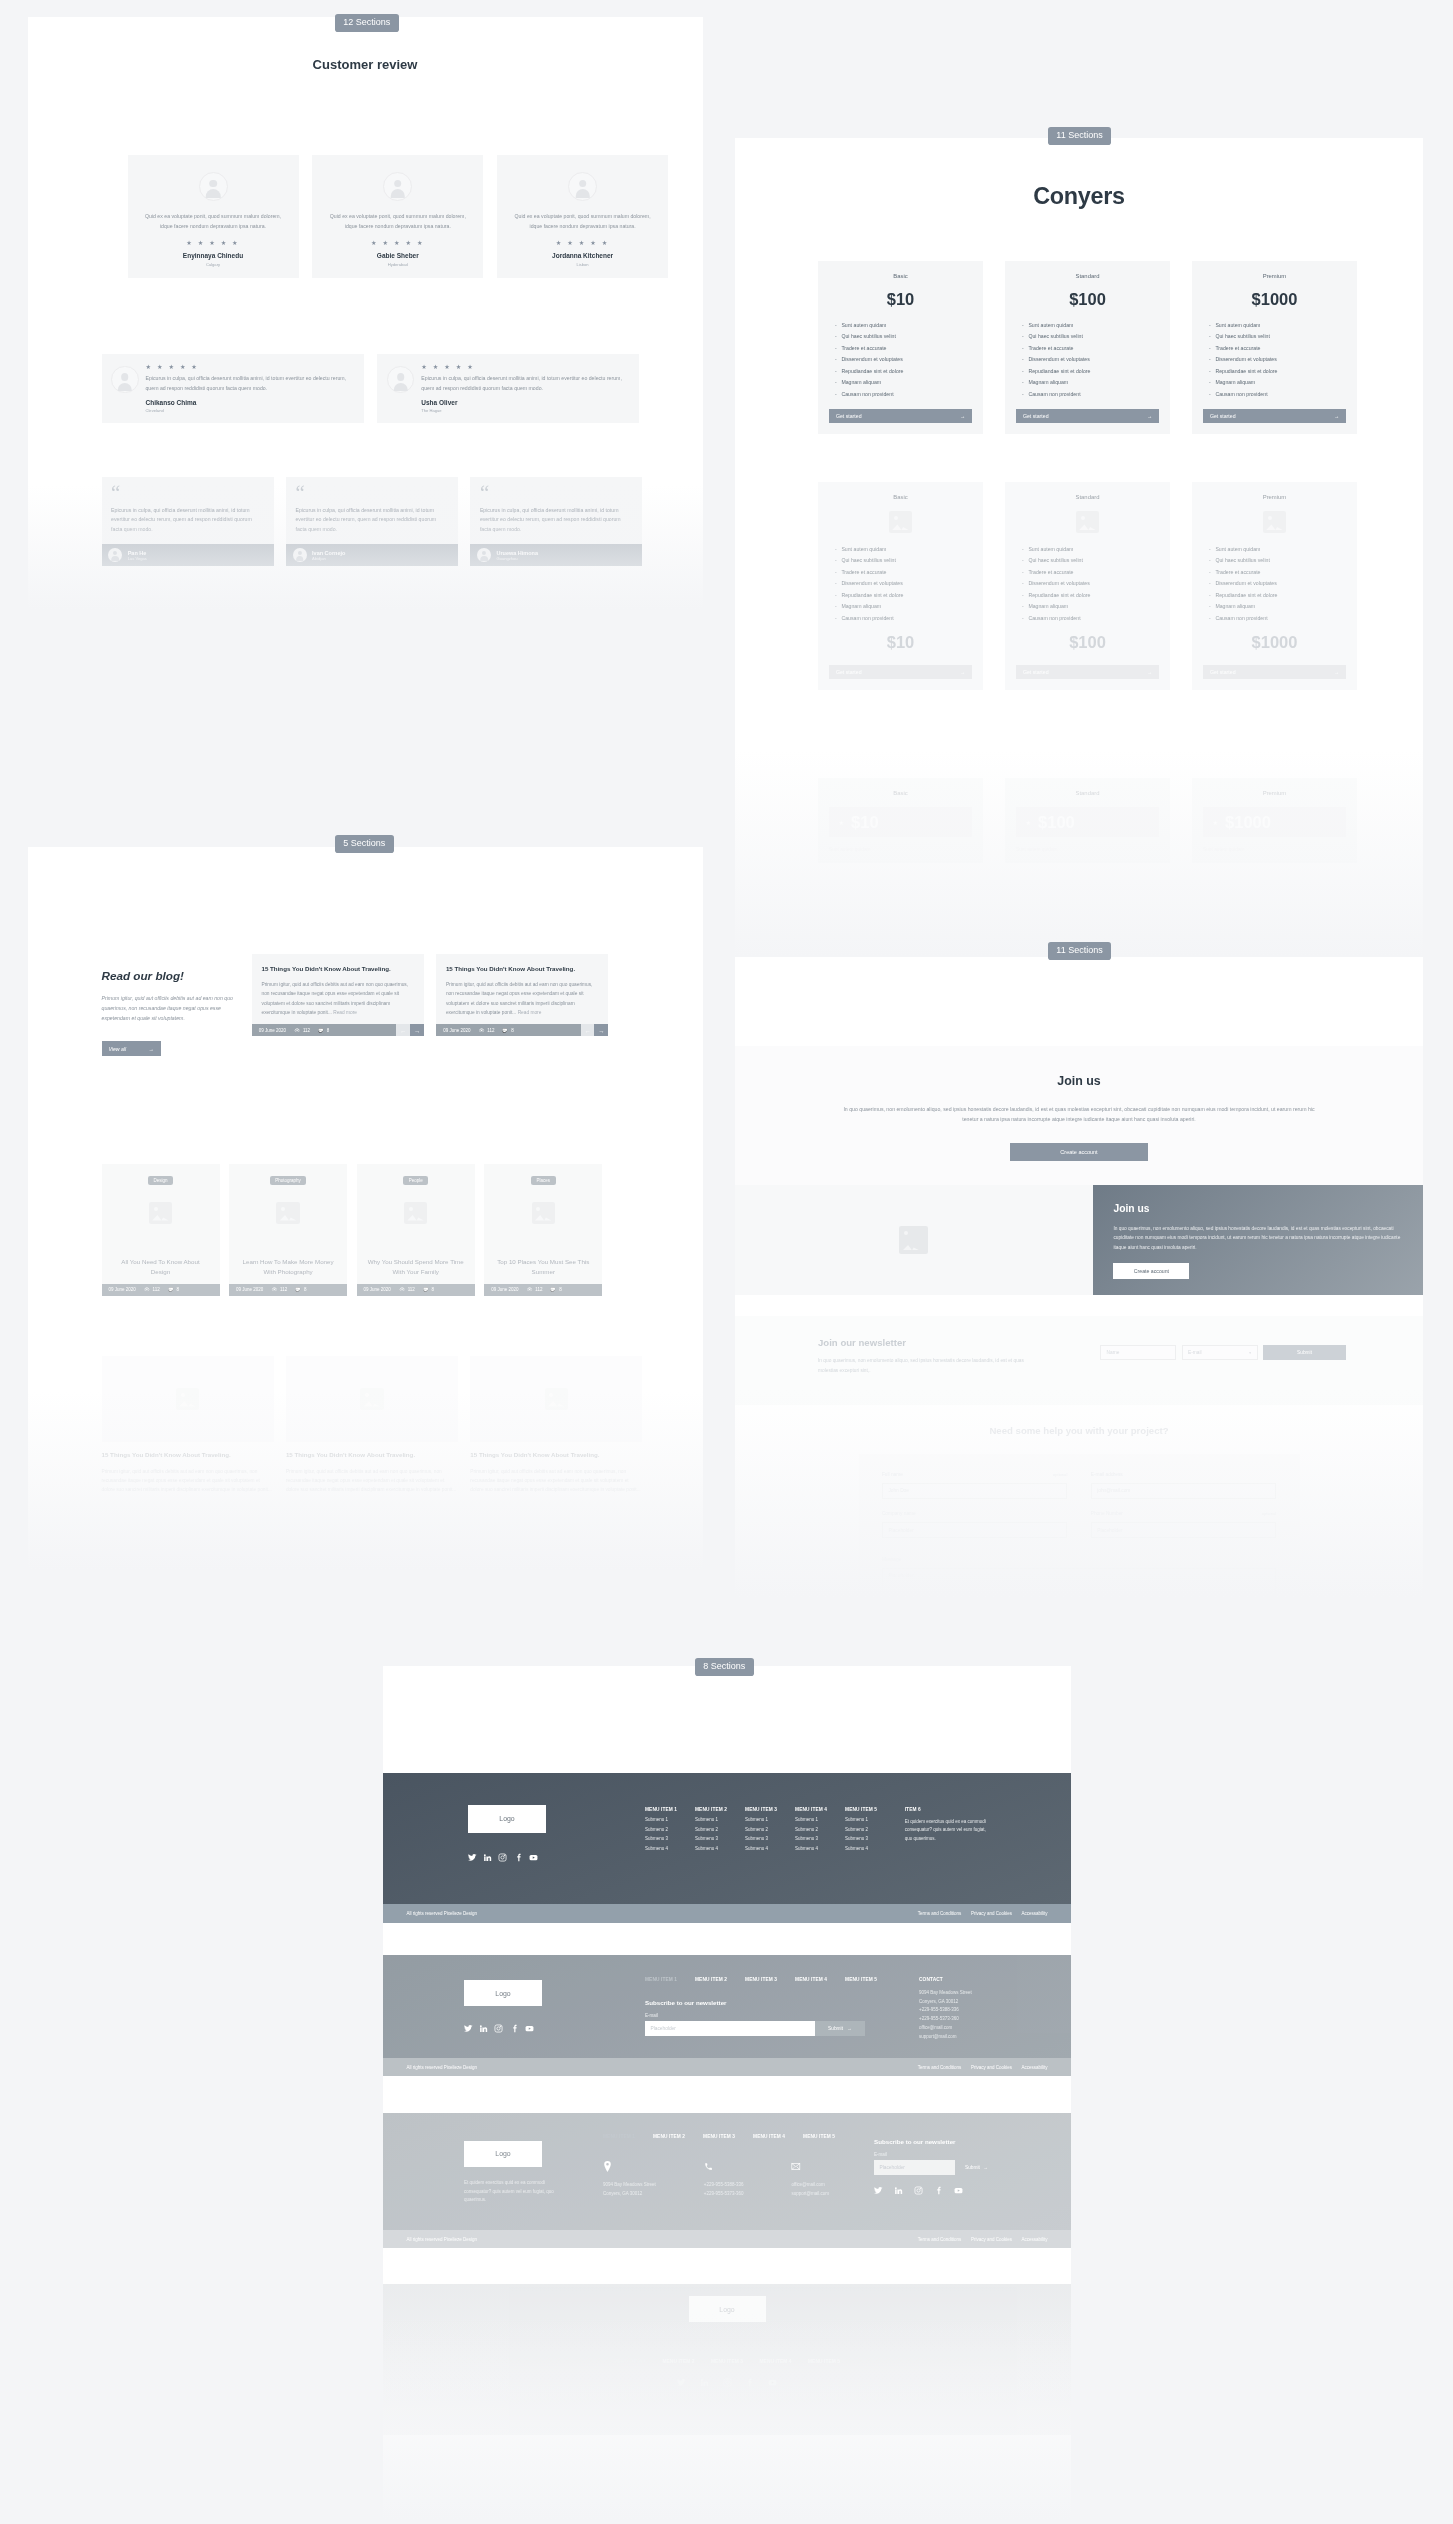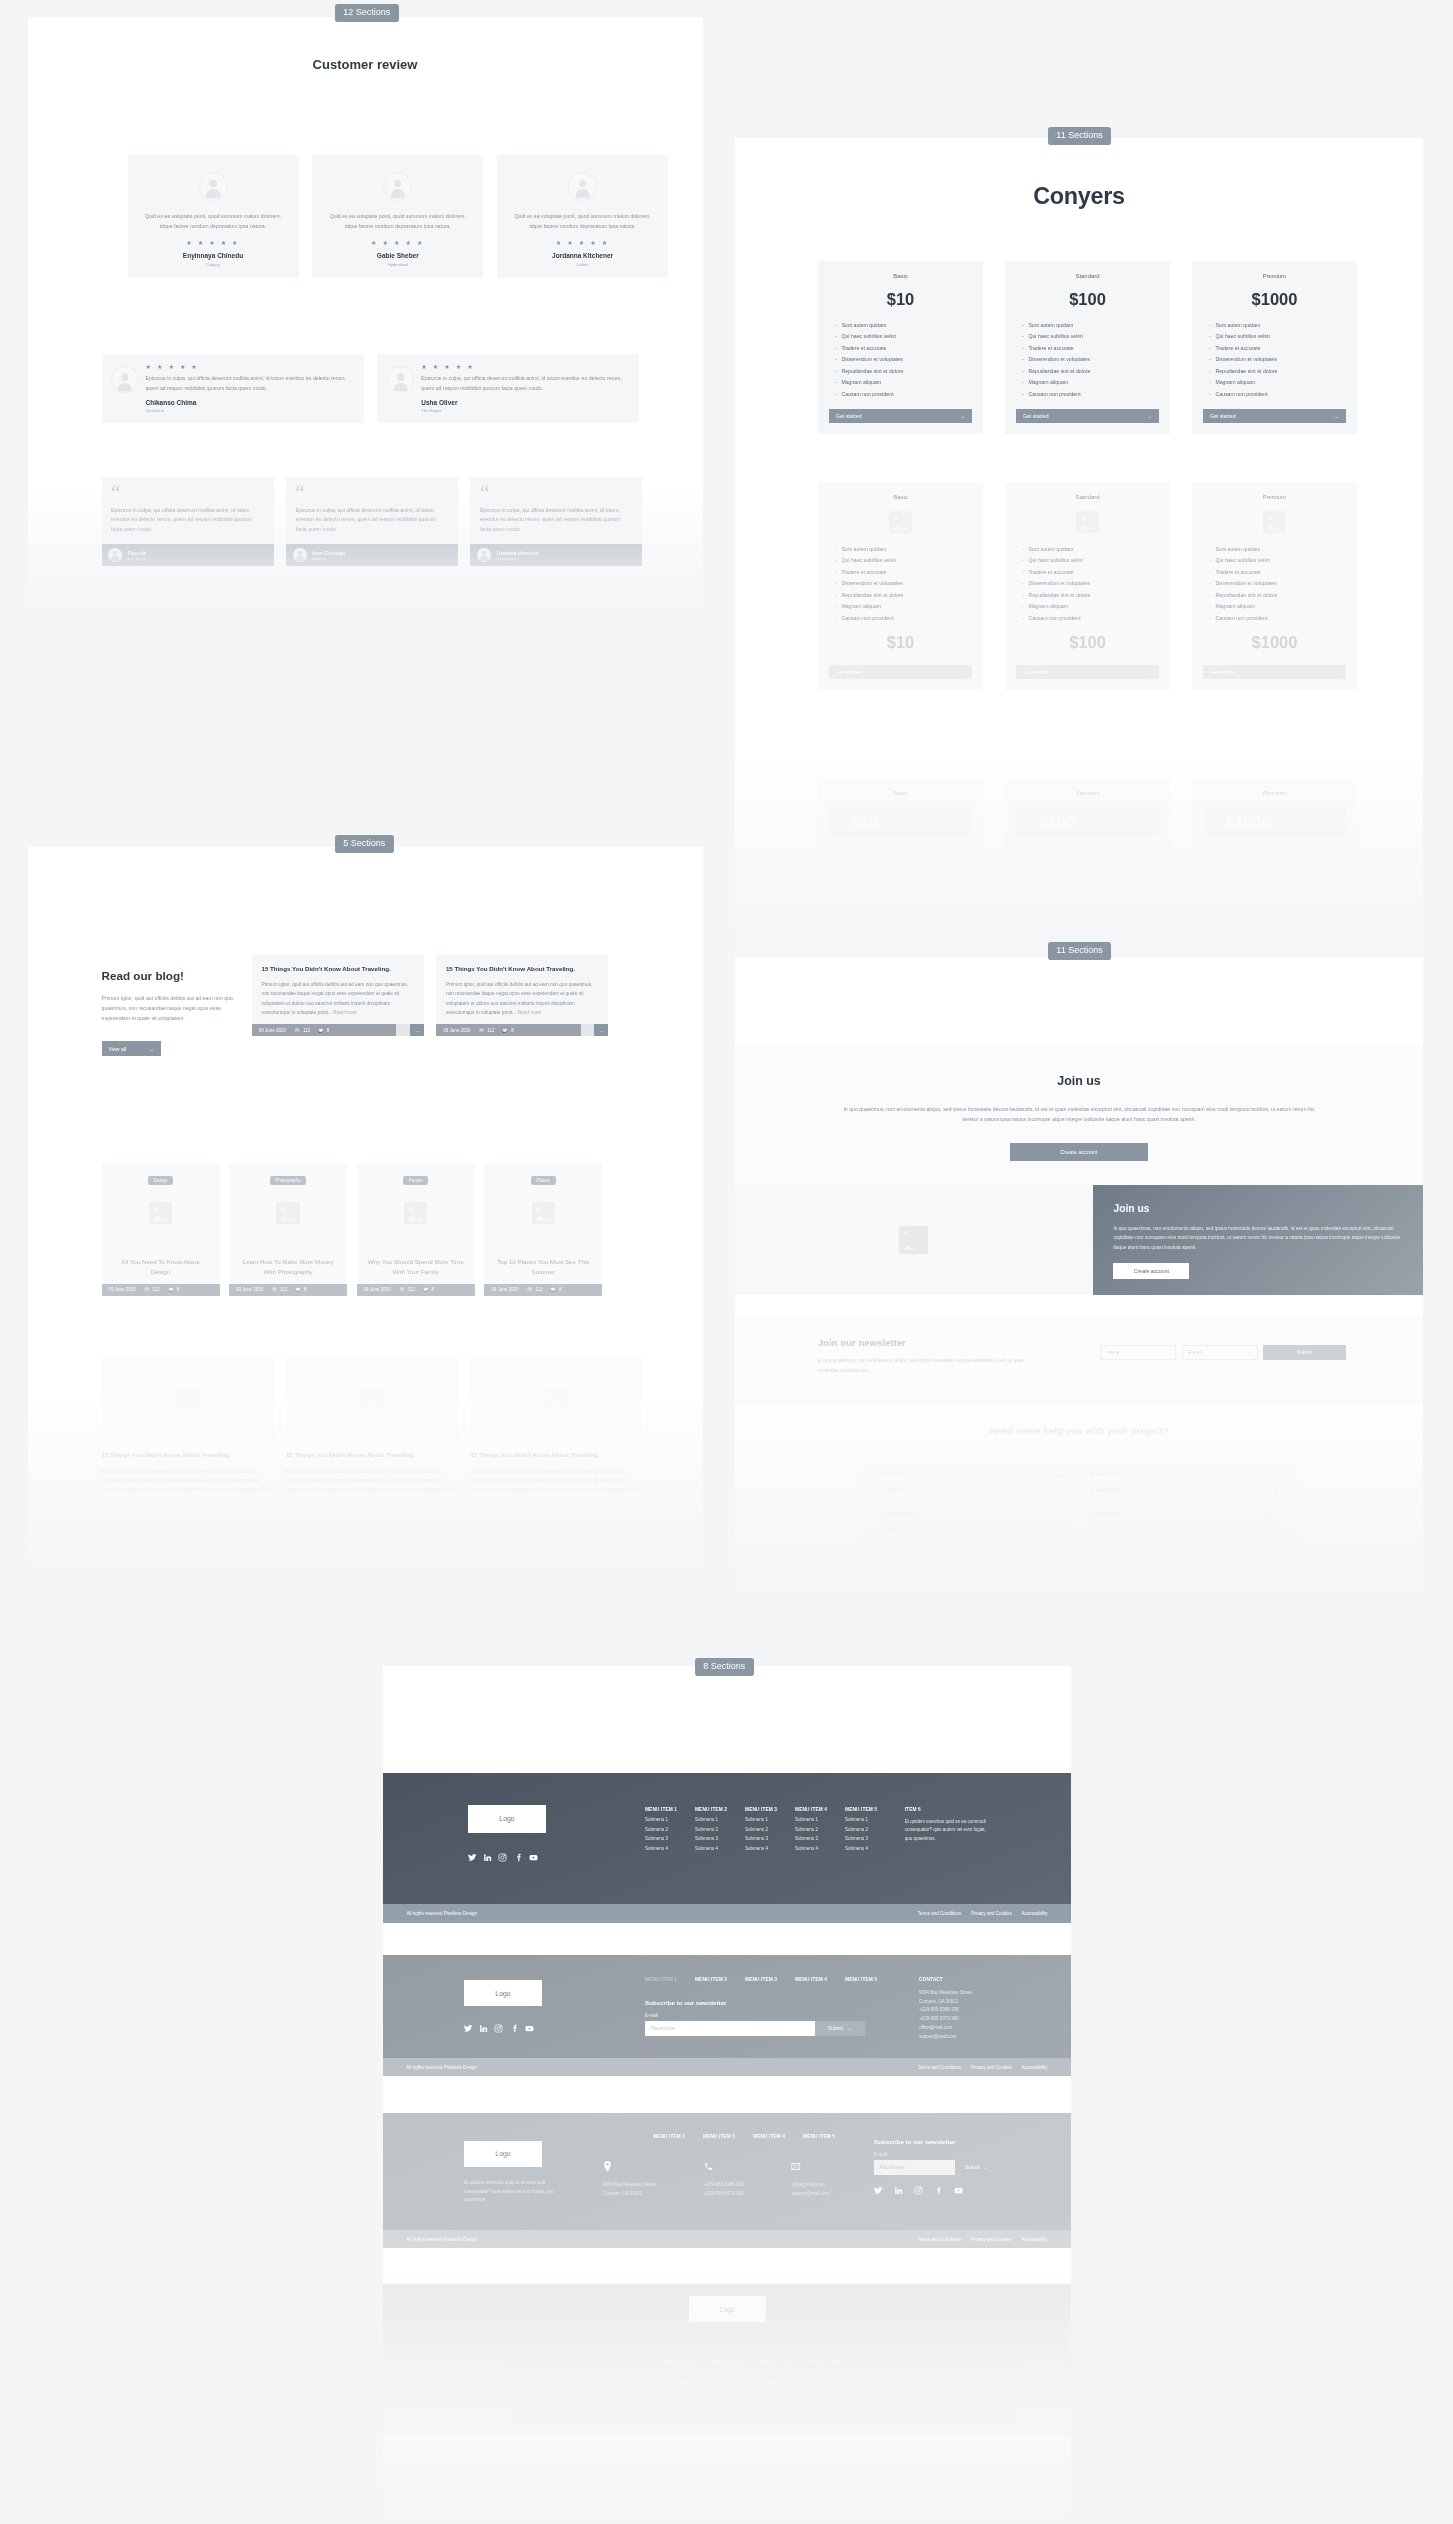--- a/index.html
+++ b/index.html
@@ -266,21 +266,21 @@
           <div>
             <div class="nm">Uruewa Himona</div>
             <div class="lc">Guangzhou</div>
           </div>
         </div>
       </div>
     </div>
 
     <div class="board-fade"></div>
   </div>
-  <div class="badge" style="left:335px; top:4px;">12 Sections</div>
+  <div class="badge" style="left:335px; top:14px;">12 Sections</div>
 
   <div class="board" style="left:735px; top:138px; width:688px; height:819px;">
     <div class="h1" style="margin-top:45px;">Conyers</div>
 
     <div style="position:absolute; left:83px; top:123px; display:flex; gap:22px;">
       <div class="pcard" style="width:165px;">
         <div class="ptitle">Basic</div>
         <div class="pprice">$10</div>
         <ul class="plist">
           <li>Sunt autem quidam</li>
@@ -416,21 +416,21 @@
       </div>
     </div>
 
     <div class="board-fade" style="height:207px;"></div>
   </div>
   <div class="badge" style="left:1048px; top:127px;">11 Sections</div>
 
   <div class="board" style="left:27.5px; top:847px; width:675px; height:723px;">
 
     <div style="position:absolute; left:74px; top:107px; display:flex; gap:12.4px; align-items:flex-start;">
-      <div style="width:138px; padding-top:15px;">
+      <div style="width:138px; padding-top:15px;font-style:italic;">
         <div class="bl-h">Read our blog!</div>
         <div class="bl-p">Primum igitur, quid aut officiis debitis aut ad eam non quo quaerimus, non recusandae itaque negat opus esse expetendam et quale sit voluptatem.</div>
         <div class="btn-solid" style="width:59px; margin-top:18px;">
           <span>View all</span>
           <span>→</span>
         </div>
       </div>
 
       <div style="width:172px;">
         <div class="bcard">

